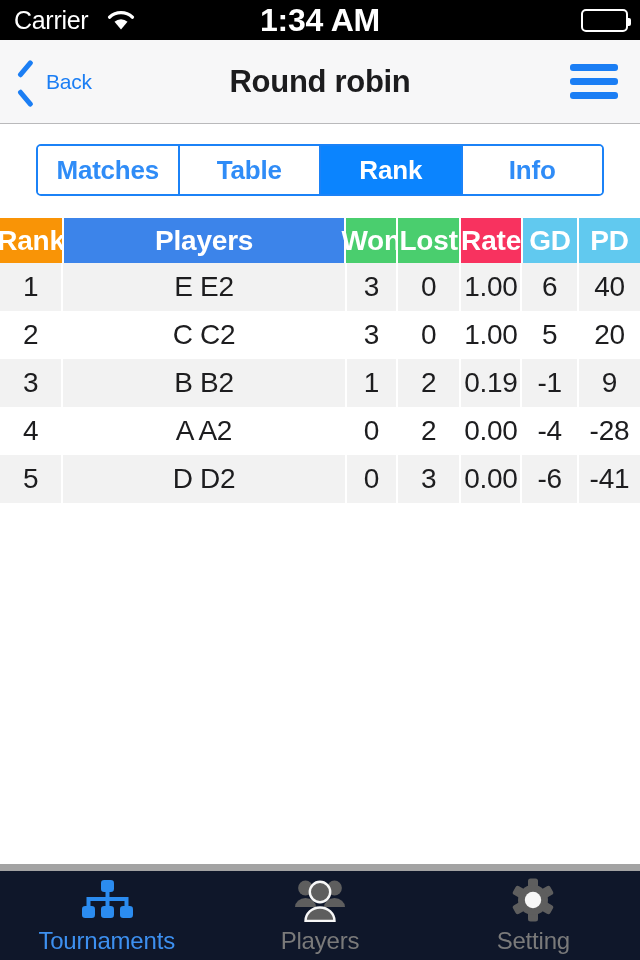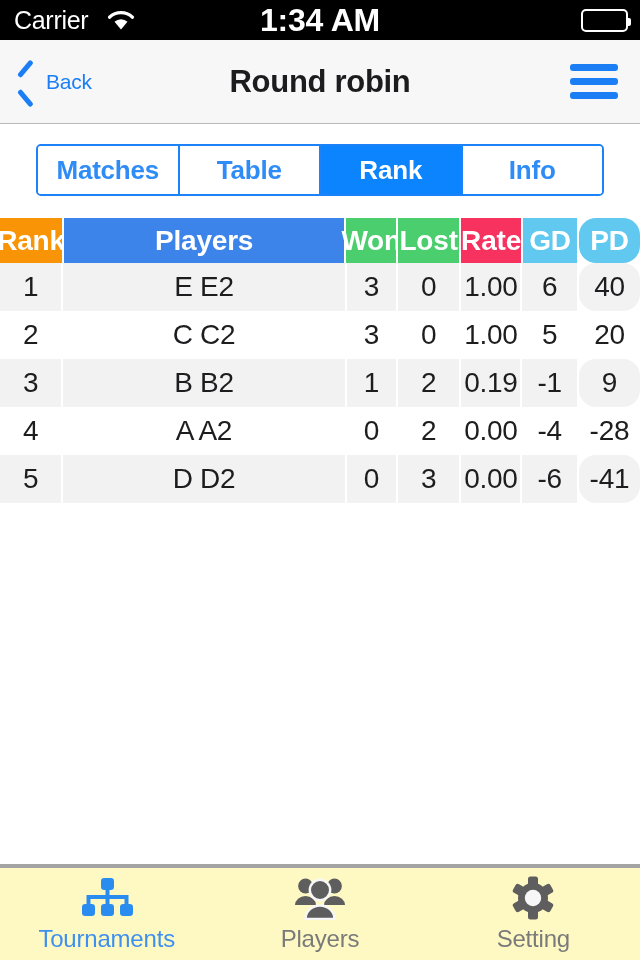--- a/index.html
+++ b/index.html
@@ -229,43 +229,43 @@
     font-weight: bold;
     font-size: 28px;
     letter-spacing: -0.2px;
   }
   .c-rank  { width: 62px; }
   .c-players { width: 285px; }
   .c-won   { width: 50px; }
   .c-lost  { width: 62px; }
   .c-rate  { width: 60px; }
   .c-gd    { width: 55px; }
-  .c-pd    { width: 62px; border-radius: 17px; }
+  .c-pd    { width: 62px; }
 
   .trow.header .c-rank    { background: #f99406 !important; }
   .trow.header .c-players { background: #3c84ea !important; }
   .trow.header .c-won     { background: #4ace6e !important; }
   .trow.header .c-lost    { background: #4ace6e !important; }
   .trow.header .c-rate    { background: #f8325f !important; }
   .trow.header .c-gd      { background: #61c9ef !important; }
   .trow.header .c-pd      { background: #61c9ef !important; }
 
   
   .content {
     flex: 1 1 auto;
     background: #ffffff;
     overflow: hidden;
   }
 
   
   .tabbar {
     flex: 0 0 96px;
     height: 96px;
-    background: #fef9c3;
-    border-top: 4px solid #a3a3a3;
+    background: #0f172a;
+    border-top: 7px solid #a3a3a3;
     display: flex;
     box-sizing: border-box;
   }
   .tab {
     flex: 1 1 0;
     display: flex;
     flex-direction: column;
     align-items: center;
     justify-content: center;
     gap: 4px;

